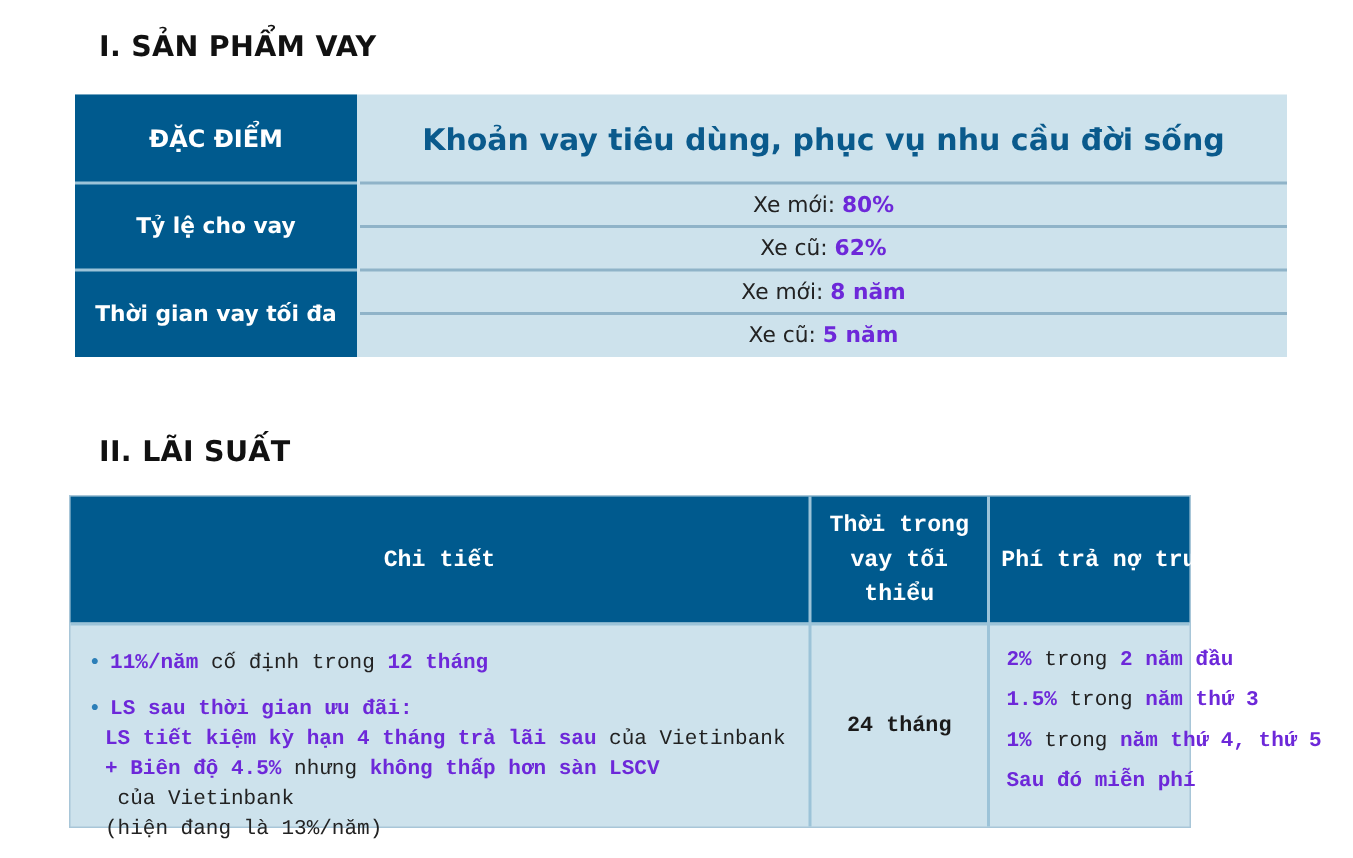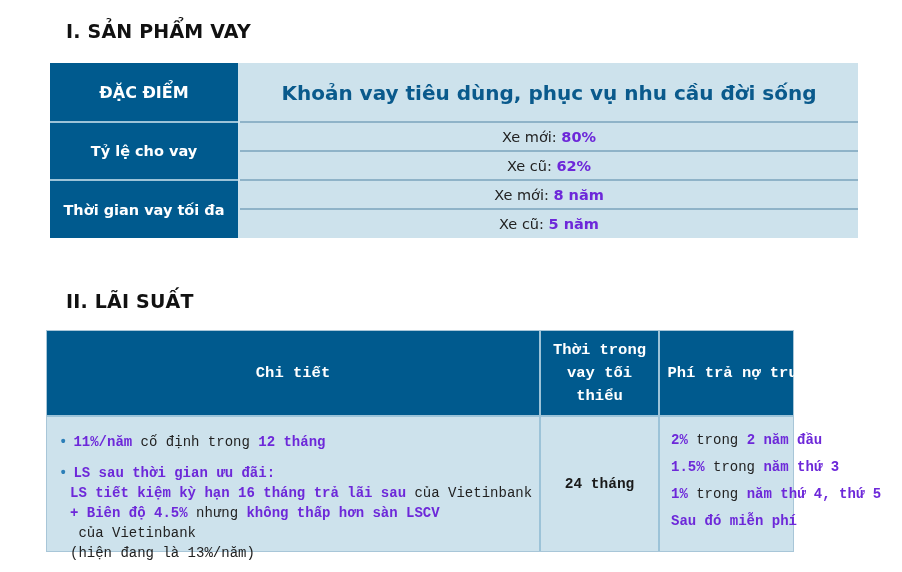--- a/index.html
+++ b/index.html
@@ -118,21 +118,21 @@
   <div class="vsep" style="left:492px"></div>
   <div class="vsep" style="left:611px"></div>
   <div style="position:absolute;left:0;top:84px;width:100%;height:2px;background:#9cc3d8"></div>
 
   <div class="body-cell detail">
     <div class="li li1">
       <span class="bullet">•</span><b>11%/năm</b><span style="white-space:pre"> cố định trong </span><b>12 tháng</b>
     </div>
     <div class="li li2">
       <span class="line"><span class="bullet">•</span><b>LS sau thời gian ưu đãi:</b></span>
-      <span class="line indent"><b>LS tiết kiệm kỳ hạn 16 tháng trả lãi sau</b><span style="white-space:pre"> của Vietinbank</span></span>
+      <span class="line indent"><b>LS tiết kiệm kỳ hạn 4 tháng trả lãi sau</b><span style="white-space:pre"> của Vietinbank</span></span>
       <span class="line indent"><b>+ Biên độ 4.5%</b><span style="white-space:pre"> nhưng </span><b>không thấp hơn sàn LSCV</b><span style="white-space:pre"> của Vietinbank</span></span>
       <span class="line indent">(hiện đang là 13%/năm)</span>
     </div>
   </div>
 
   <div class="body-cell minterm">24 tháng</div>
 
   <div class="body-cell fees">
     <div class="fl f1"><b>2%</b><span style="white-space:pre"> trong </span><b>2 năm đầu</b></div>
     <div class="fl f2"><b>1.5%</b><span style="white-space:pre"> trong </span><b>năm thứ 3</b></div>

